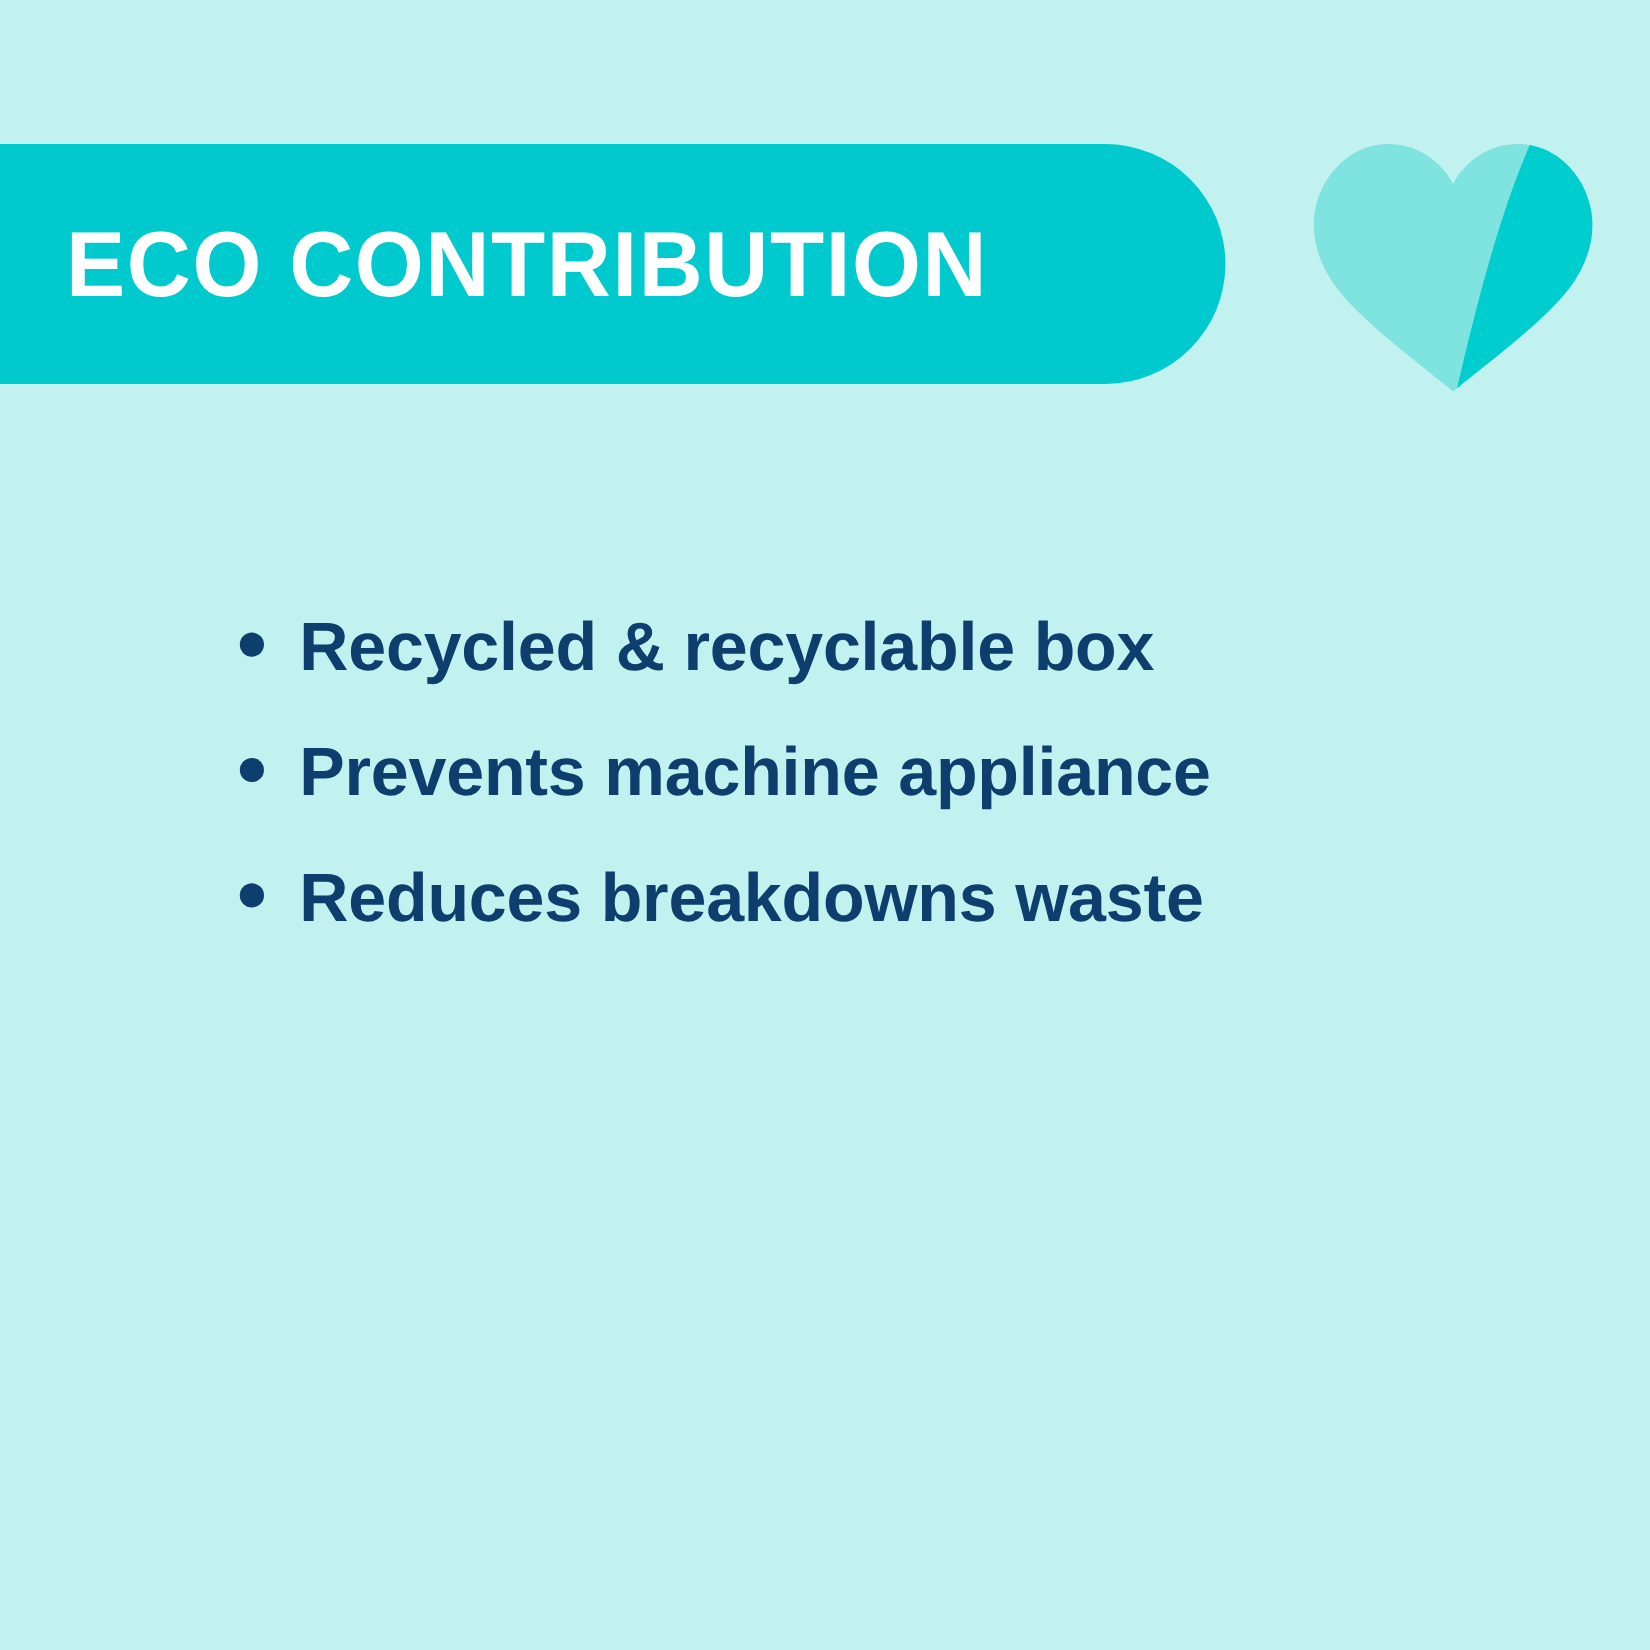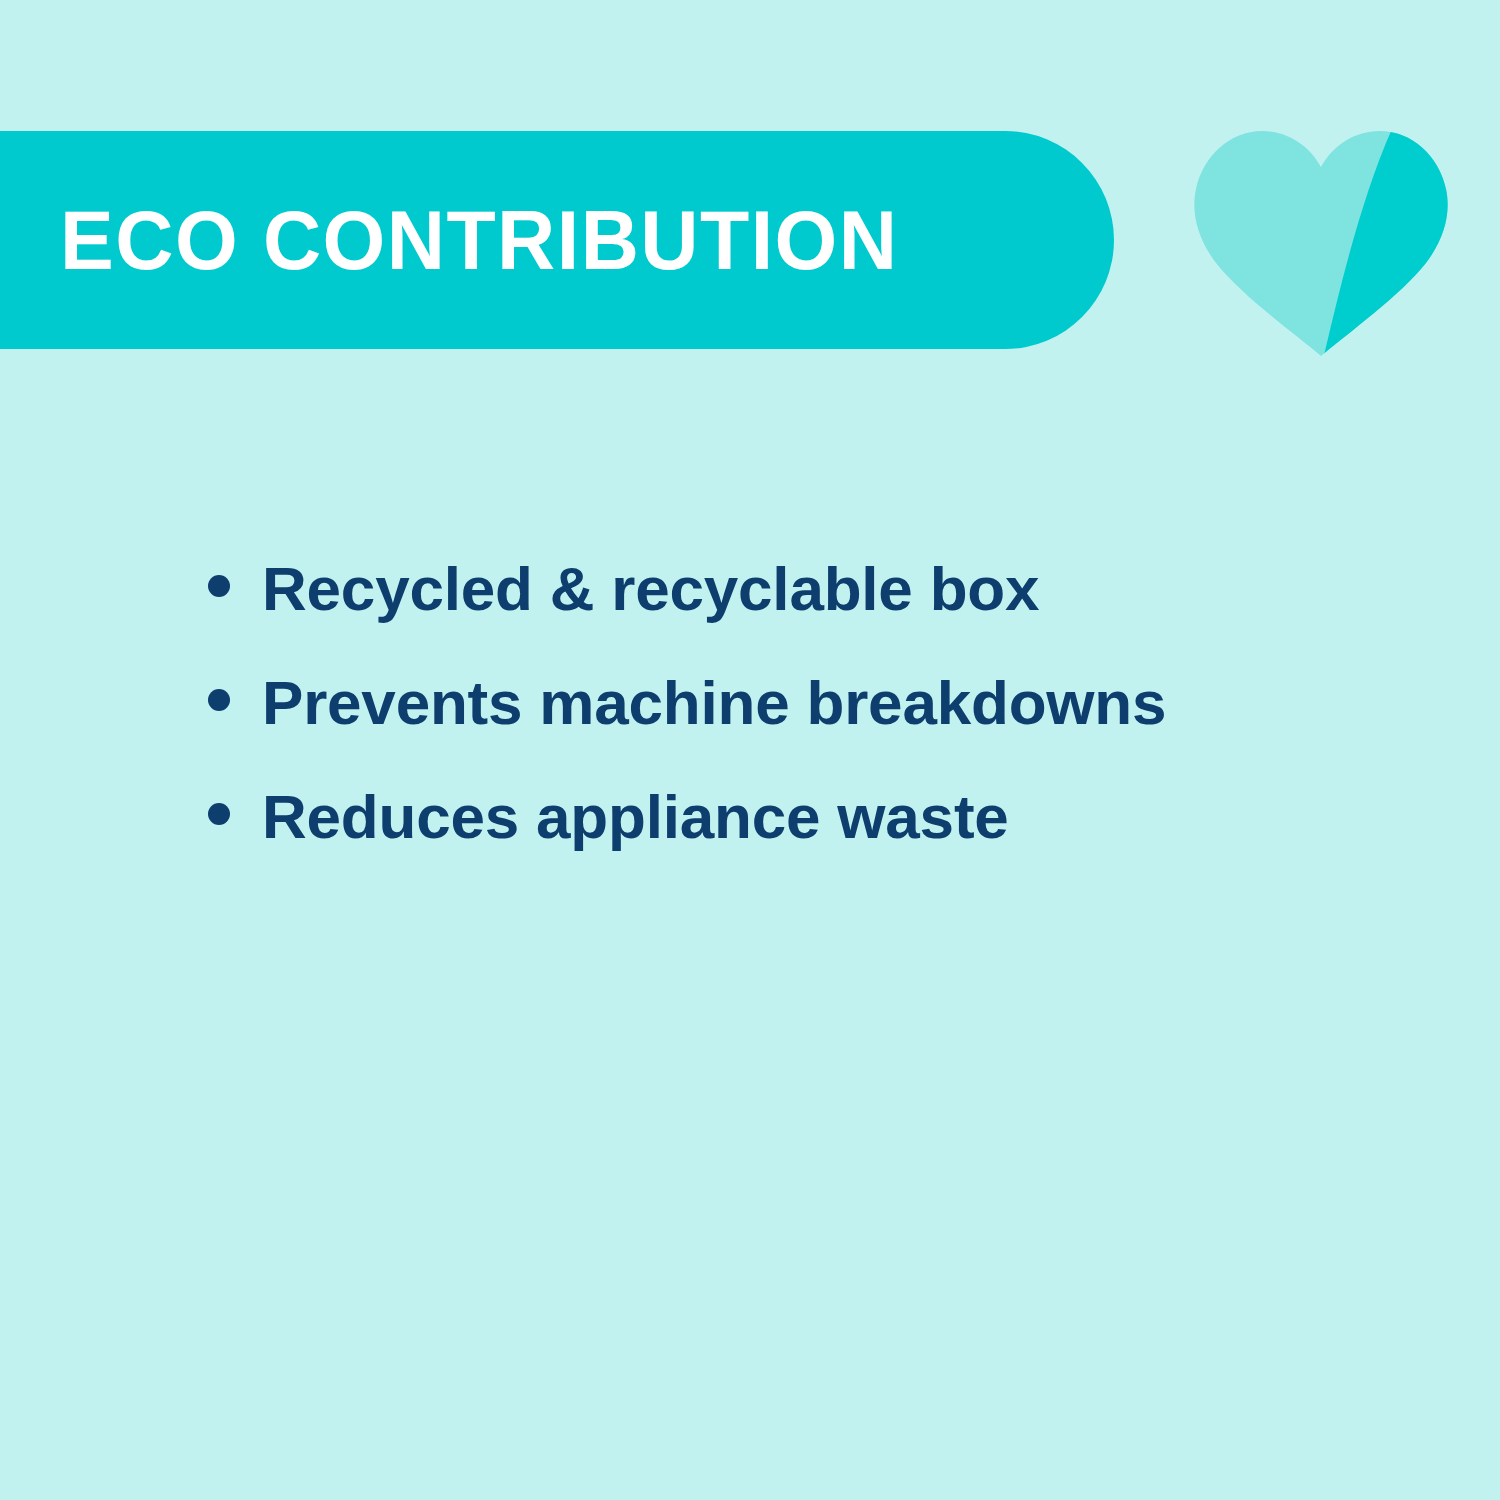--- a/index.html
+++ b/index.html
@@ -76,21 +76,21 @@
   #heart-mark svg {
     display: block;
     width: 258px;
     height: 228px;
     overflow: visible;
   }
 
   
   #benefits-list {
     position: absolute;
-    left: 200px;
+    left: 210px;
     top: 545px;
     width: 1120px;
     list-style: none;
     margin: 0;
     padding: 0;
   }
 
   .benefit-item {
     position: relative;
     padding-left: 62px;
@@ -154,21 +154,21 @@
     </svg>
   </div>
 
   <ul id="benefits-list">
     <li class="benefit-item">
       <span class="benefit-bullet"></span>
       <span class="benefit-text">Recycled &amp; recyclable box</span>
     </li>
     <li class="benefit-item">
       <span class="benefit-bullet"></span>
-      <span class="benefit-text">Prevents machine breakdowns</span>
+      <span class="benefit-text">Prevents machine appliance</span>
     </li>
     <li class="benefit-item">
       <span class="benefit-bullet"></span>
-      <span class="benefit-text">Reduces appliance waste</span>
+      <span class="benefit-text">Reduces breakdowns waste</span>
     </li>
   </ul>
 
 </div>
 
 </body></html>

